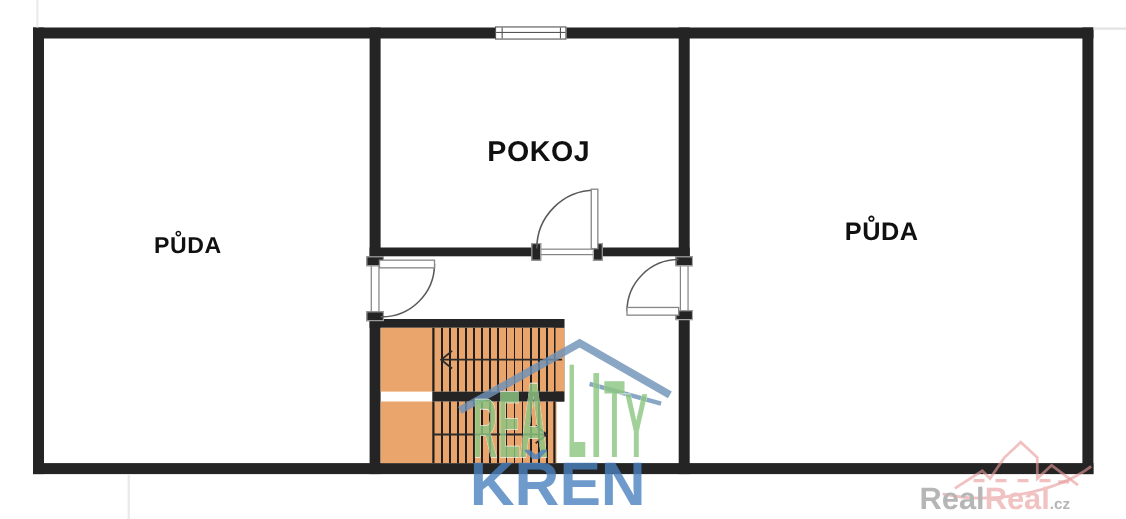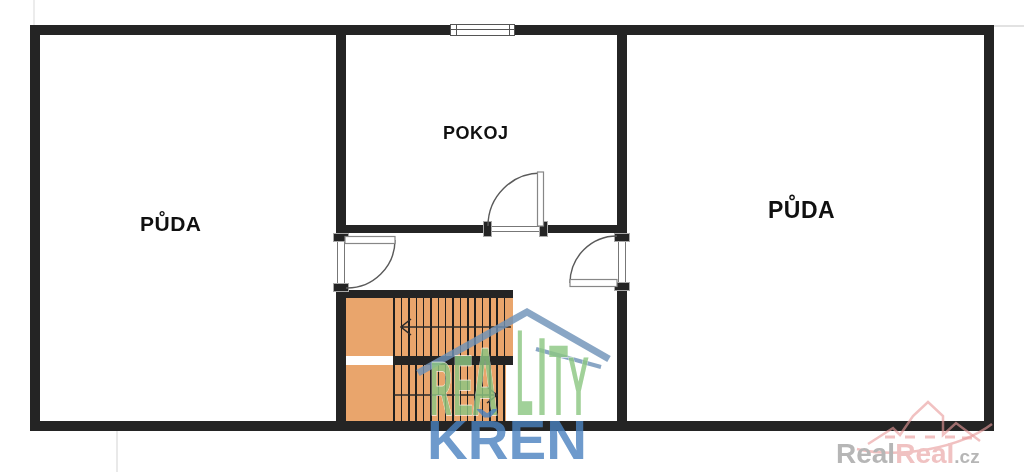--- a/index.html
+++ b/index.html
@@ -22,21 +22,21 @@
   .door-arc{fill:none;stroke:#5a5a5a;stroke-width:1.4;}
   .stair-arrow{fill:none;stroke:#2a2a2a;stroke-width:1.6;}
   .roof-line{fill:none;stroke:var(--roof,#6f93b8);opacity:0.82;}
   .wm-green{font-family:"Liberation Sans",sans-serif;font-weight:bold;fill:var(--green,#8dc783);
             opacity:0.82;stroke:#ffffff;stroke-width:1.4;paint-order:stroke fill;}
   .wm-blue{font-family:"Liberation Sans",sans-serif;font-weight:bold;fill:var(--blue,#4a82c0);opacity:0.8;}
   .rb-roof{fill:none;stroke:var(--pink,#e89b9b);opacity:0.62;}
   #brand{position:absolute;left:836px;top:440px;font-weight:bold;font-size:28px;line-height:1;white-space:nowrap;}
   #brand .g{color:var(--brand_gray,#b6b6b6);}
   #brand .p{color:var(--brand_pink,#f0c2c2);}
-  #brand .tld{color:var(--brand_gray,#b6b6b6);font-size:19px;}
+  #brand .tld{color:var(--brand_gray,#b6b6b6);font-size:14px;}
 </style>
 </head>
 <body>
 
 <div id="canvas">
 
   <div class="wall" style="left:30px;top:25px;width:964px;height:10px;"></div>
   <div class="wall" style="left:30px;top:421px;width:964px;height:10px;"></div>
   <div class="wall" style="left:30px;top:25px;width:10px;height:406px;"></div>
   <div class="wall" style="left:984px;top:25px;width:10px;height:406px;"></div>
@@ -72,21 +72,21 @@
   <div class="thr" style="left:625px;top:242px;width:1px;height:40px;"></div>
   <div class="thr" style="left:492px;top:226px;width:47px;height:1px;"></div>
   <div class="thr" style="left:492px;top:231px;width:47px;height:1px;"></div>
 
   <div class="window" style="left:450px;top:24px;width:65px;height:12px;"></div>
   <div class="winline" style="left:451px;top:29px;width:63px;height:1px;"></div>
   <div class="winline" style="left:456px;top:25px;width:1px;height:10px;"></div>
   <div class="winline" style="left:509px;top:25px;width:1px;height:10px;"></div>
 
   <div class="room-label" style="left:140px;top:213px;font-size:21px;">PŮDA</div>
-  <div class="room-label" style="left:443px;top:124px;font-size:18px;">POKOJ</div>
+  <div class="room-label" style="left:443px;top:124px;font-size:26px;">POKOJ</div>
   <div class="room-label" style="left:768px;top:199px;font-size:23px;">PŮDA</div>
 
   <div class="artifact" style="left:33px;top:0;width:2px;height:25px;background:#ececec;"></div>
   <div class="artifact" style="left:116px;top:431px;width:2px;height:41px;background:#e9e9e9;"></div>
   <div class="artifact" style="left:994px;top:25px;width:30px;height:2px;background:#e2e2e2;"></div>
 
   <svg id="overlay" width="1024" height="472" viewBox="0 0 1024 472">
 
     <path class="door-arc" d="M541,173 A53,53 0 0 0 488,226"></path>
     <rect class="door-leaf" x="537.5" y="172" width="6" height="54"></rect>

